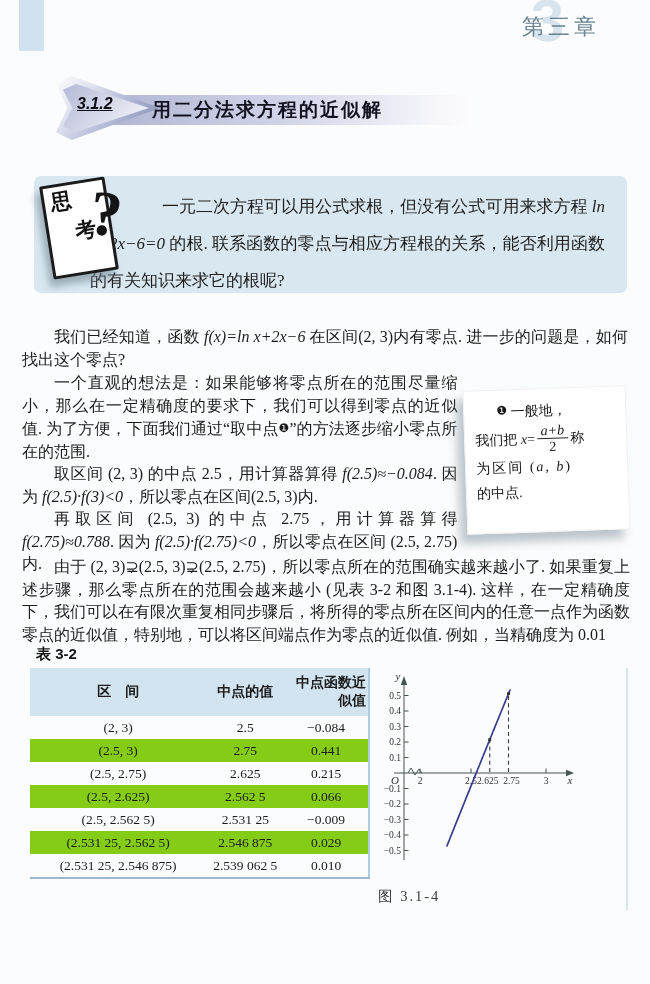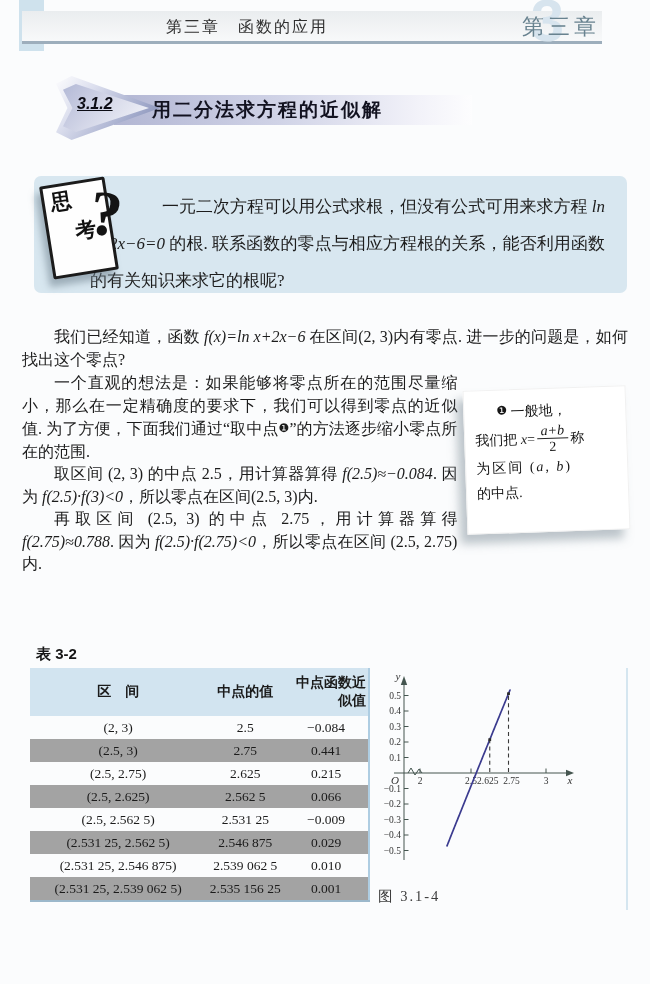--- a/index.html
+++ b/index.html
@@ -65,21 +65,21 @@
   .fden{display:block;line-height:15px;}
 
   
   .tbl-label{position:absolute;left:36px;top:645px;font-weight:bold;font-size:15px;
              font-family:"Liberation Sans","DejaVu Sans",sans-serif;color:#151515;}
   .bottom{position:absolute;left:30px;top:668px;width:600px;display:flex;align-items:flex-start;}
   table.data{width:340px;border-collapse:collapse;font-size:13.5px;text-align:center;
              border-right:2px solid #aecde2;border-bottom:2px solid #9cb8cb;color:#1b1b1b;}
   table.data th{background:#d2e4f0;font-weight:bold;padding:6px 2px;font-size:14px;}
   table.data td{padding:3.5px 2px;}
-  table.data tr.alt td{background:#a3a3a3;}
+  table.data tr.alt td{background:#84cc16;}
   table.data th:first-child{width:52%;}
   table.data th:nth-child(2){width:23%;}
   table.data th:nth-child(3){width:25%;text-align:right;}
 
   .figure{width:248px;margin-left:8px;border-right:2px solid #d5e6f0;padding-bottom:4px;}
   .figure svg{display:block;}
   .figure text{font-size:9.5px;fill:#333;font-family:"Liberation Serif","DejaVu Serif",serif;}
   .figure text.ax{font-style:italic;font-size:11px;}
   .caption{margin-top:14px;font-size:14.5px;color:#3c3c3c;letter-spacing:2px;}
 
@@ -92,23 +92,20 @@
   .fb2{width:34px;height:15px;background:#e1edf4;}
   .fs3{width:10px;height:15px;background:#c2d2dc;}
   .fs4{width:10px;height:15px;background:#8da0ad;}
 </style>
 </head>
 <body>
 
 <div class="page">
 
   <div class="corner-block"></div>
-  <div class="head-band">
-    <span class="crumb">第三章　函数的应用</span>
-  </div>
   <div class="chap-tab">
     <span class="chap-num3">3</span>
     <span class="chap-tab-label">第三章</span>
   </div>
 
   <div class="banner">
     <div class="banner-bar">
       <span class="banner-title">用二分法求方程的近似解</span>
     </div>
     <div class="tri"></div>
@@ -136,20 +133,23 @@
       <p><span class="">再取区间 (2.5, 3) 的中点 2.75，用计算器算得 </span><span class="math">f(2.75)≈0.788</span><span class="">. 因为 </span><span class="math">f(2.5)·f(2.75)&lt;0</span><span class="">，所以零点在区间 (2.5, 2.75) 内.</span></p>
     </div>
     <aside class="note">
       <div class="nl1"><span class="noteref">❶</span><span class=""> 一般地，</span></div>
       <div class="nl2"><span class="">我们把 </span><span class="math">x</span><span class="">=</span><span class="frac"><span class="fnum">a+b</span><span class="fden">2</span></span><span class="">称</span></div>
       <div class="nl3"><span class="">为区间 (</span><span class="math">a</span><span class="">, </span><span class="math">b</span><span class="">)</span></div>
       <div class="nl4"><span class="">的中点.</span></div>
     </aside>
   </div>
 
+  <div class="bodytext p5">
+    <p><span class="">由于 (2, 3)⊋(2.5, 3)⊋(2.5, 2.75)，所以零点所在的范围确实越来越小了. 如果重复上述步骤，那么零点所在的范围会越来越小 (见表 3-2 和图 3.1-4). 这样，在一定精确度下，我们可以在有限次重复相同步骤后，将所得的零点所在区间内的任意一点作为函数零点的近似值，特别地，可以将区间端点作为零点的近似值. 例如，当精确度为 0.01</span></p>
+  </div>
 
   <div class="tbl-label">表 3-2</div>
 
   <div class="bottom">
     <table class="data">
       <thead>
         <tr>
             <th>区　间</th>
             <th>中点的值</th>
             <th>中点函数近似值</th>
@@ -183,25 +183,20 @@
           </tr>
           <tr class="alt">
             <td>(2.531 25, 2.562 5)</td>
             <td>2.546 875</td>
             <td>0.029</td>
           </tr>
           <tr>
             <td>(2.531 25, 2.546 875)</td>
             <td>2.539 062 5</td>
             <td>0.010</td>
-          </tr>
-          <tr class="alt">
-            <td>(2.531 25, 2.539 062 5)</td>
-            <td>2.535 156 25</td>
-            <td>0.001</td>
           </tr>
         </tbody>
     </table>
     <div class="figure">
       <div>
           <svg viewBox="0 0 244 205" width="244" height="205">
             <line x1="16" y1="105" x2="188" y2="105" stroke="#44554f" stroke-width="1"></line>
             <polygon points="188,101.8 196,105 188,108.2" fill="#44554f"></polygon>
             <path d="M30 105 l3 -5 l4 7 l4 -6 l3 4" stroke="#44554f" fill="none" stroke-width="1"></path>
             <line x1="26" y1="15" x2="26" y2="192" stroke="#44554f" stroke-width="1"></line>

